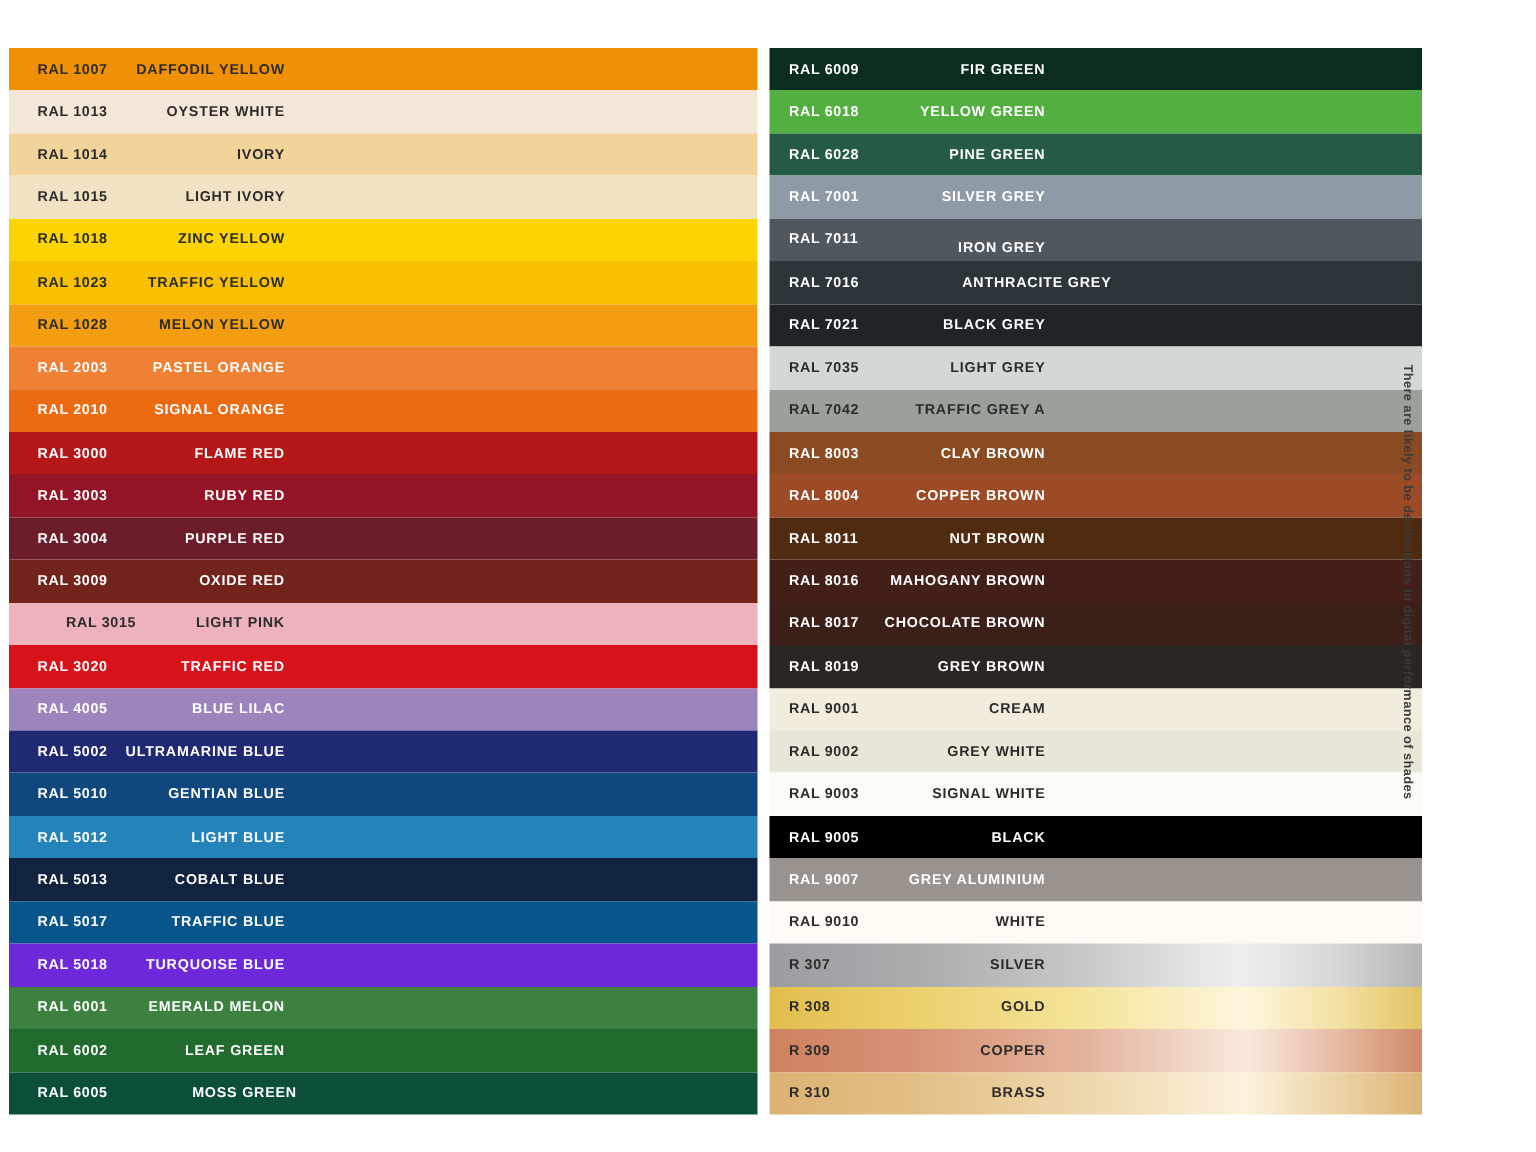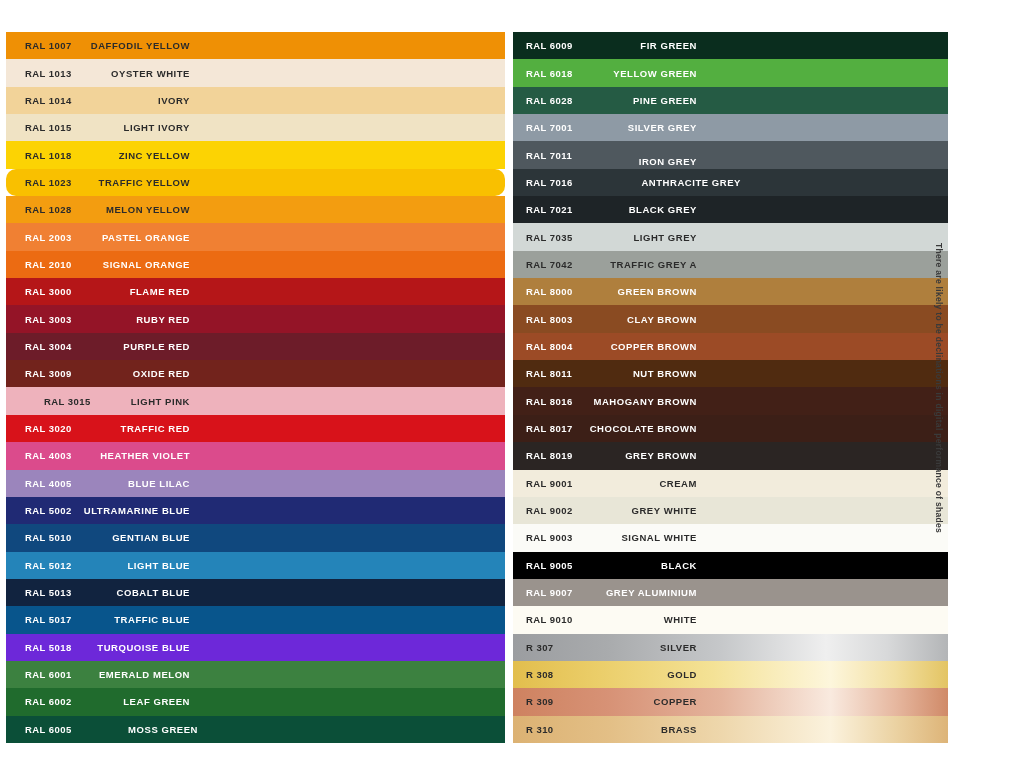--- a/index.html
+++ b/index.html
@@ -103,21 +103,21 @@
         <div class="ral-name" style="color: rgb(43, 43, 43);">IVORY</div>
       </div>
       <div class="swatch-row" style="background: rgb(240, 227, 196);">
         <div class="ral-code" style="color: rgb(43, 43, 43);">RAL 1015</div>
         <div class="ral-name" style="color: rgb(43, 43, 43);">LIGHT IVORY</div>
       </div>
       <div class="swatch-row" style="background: rgb(252, 211, 3);">
         <div class="ral-code" style="color: rgb(43, 43, 43);">RAL 1018</div>
         <div class="ral-name" style="color: rgb(43, 43, 43);">ZINC YELLOW</div>
       </div>
-      <div class="swatch-row" style="background: rgb(249, 192, 0); border-radius: 10px;">
+      <div class="swatch-row" style="background: rgb(249, 192, 0);">
         <div class="ral-code" style="color: rgb(43, 43, 43);">RAL 1023</div>
         <div class="ral-name" style="color: rgb(43, 43, 43);">TRAFFIC YELLOW</div>
       </div>
       <div class="swatch-row" style="background: rgb(243, 157, 16);">
         <div class="ral-code" style="color: rgb(43, 43, 43);">RAL 1028</div>
         <div class="ral-name" style="color: rgb(43, 43, 43);">MELON YELLOW</div>
       </div>
       <div class="swatch-row" style="background: rgb(240, 128, 51);">
         <div class="ral-code" style="color: rgb(255, 255, 255);">RAL 2003</div>
         <div class="ral-name" style="color: rgb(255, 255, 255);">PASTEL ORANGE</div>
@@ -142,24 +142,20 @@
         <div class="ral-code" style="color: rgb(255, 255, 255);">RAL 3009</div>
         <div class="ral-name" style="color: rgb(255, 255, 255);">OXIDE RED</div>
       </div>
       <div class="swatch-row" style="background: rgb(238, 178, 188);">
         <div class="ral-code" style="color: rgb(43, 43, 43); padding-left: 19px;">RAL 3015</div>
         <div class="ral-name" style="color: rgb(43, 43, 43);">LIGHT PINK</div>
       </div>
       <div class="swatch-row" style="background: rgb(216, 18, 26);">
         <div class="ral-code" style="color: rgb(255, 255, 255);">RAL 3020</div>
         <div class="ral-name" style="color: rgb(255, 255, 255);">TRAFFIC RED</div>
-      </div>
-      <div class="swatch-row" style="background: rgb(219, 75, 140);">
-        <div class="ral-code" style="color: rgb(255, 255, 255);">RAL 4003</div>
-        <div class="ral-name" style="color: rgb(255, 255, 255);">HEATHER VIOLET</div>
       </div>
       <div class="swatch-row" style="background: rgb(155, 133, 188);">
         <div class="ral-code" style="color: rgb(255, 255, 255);">RAL 4005</div>
         <div class="ral-name" style="color: rgb(255, 255, 255);">BLUE LILAC</div>
       </div>
       <div class="swatch-row" style="background: rgb(32, 42, 116);">
         <div class="ral-code" style="color: rgb(255, 255, 255);">RAL 5002</div>
         <div class="ral-name" style="color: rgb(255, 255, 255);">ULTRAMARINE BLUE</div>
       </div>
       <div class="swatch-row" style="background: rgb(16, 72, 126);">
@@ -225,24 +221,20 @@
         <div class="ral-name" style="color: rgb(255, 255, 255);">BLACK GREY</div>
       </div>
       <div class="swatch-row" style="background: rgb(210, 216, 214);">
         <div class="ral-code" style="color: rgb(43, 43, 43);">RAL 7035</div>
         <div class="ral-name" style="color: rgb(43, 43, 43);">LIGHT GREY</div>
       </div>
       <div class="swatch-row" style="background: rgb(155, 160, 155);">
         <div class="ral-code" style="color: rgb(43, 43, 43);">RAL 7042</div>
         <div class="ral-name" style="color: rgb(43, 43, 43);">TRAFFIC GREY A</div>
       </div>
-      <div class="swatch-row" style="background: rgb(175, 127, 61);">
-        <div class="ral-code" style="color: rgb(255, 255, 255);">RAL 8000</div>
-        <div class="ral-name" style="color: rgb(255, 255, 255);">GREEN BROWN</div>
-      </div>
       <div class="swatch-row" style="background: rgb(138, 75, 34);">
         <div class="ral-code" style="color: rgb(255, 255, 255);">RAL 8003</div>
         <div class="ral-name" style="color: rgb(255, 255, 255);">CLAY BROWN</div>
       </div>
       <div class="swatch-row" style="background: rgb(156, 75, 38);">
         <div class="ral-code" style="color: rgb(255, 255, 255);">RAL 8004</div>
         <div class="ral-name" style="color: rgb(255, 255, 255);">COPPER BROWN</div>
       </div>
       <div class="swatch-row" style="background: rgb(80, 43, 16);">
         <div class="ral-code" style="color: rgb(255, 255, 255);">RAL 8011</div>

